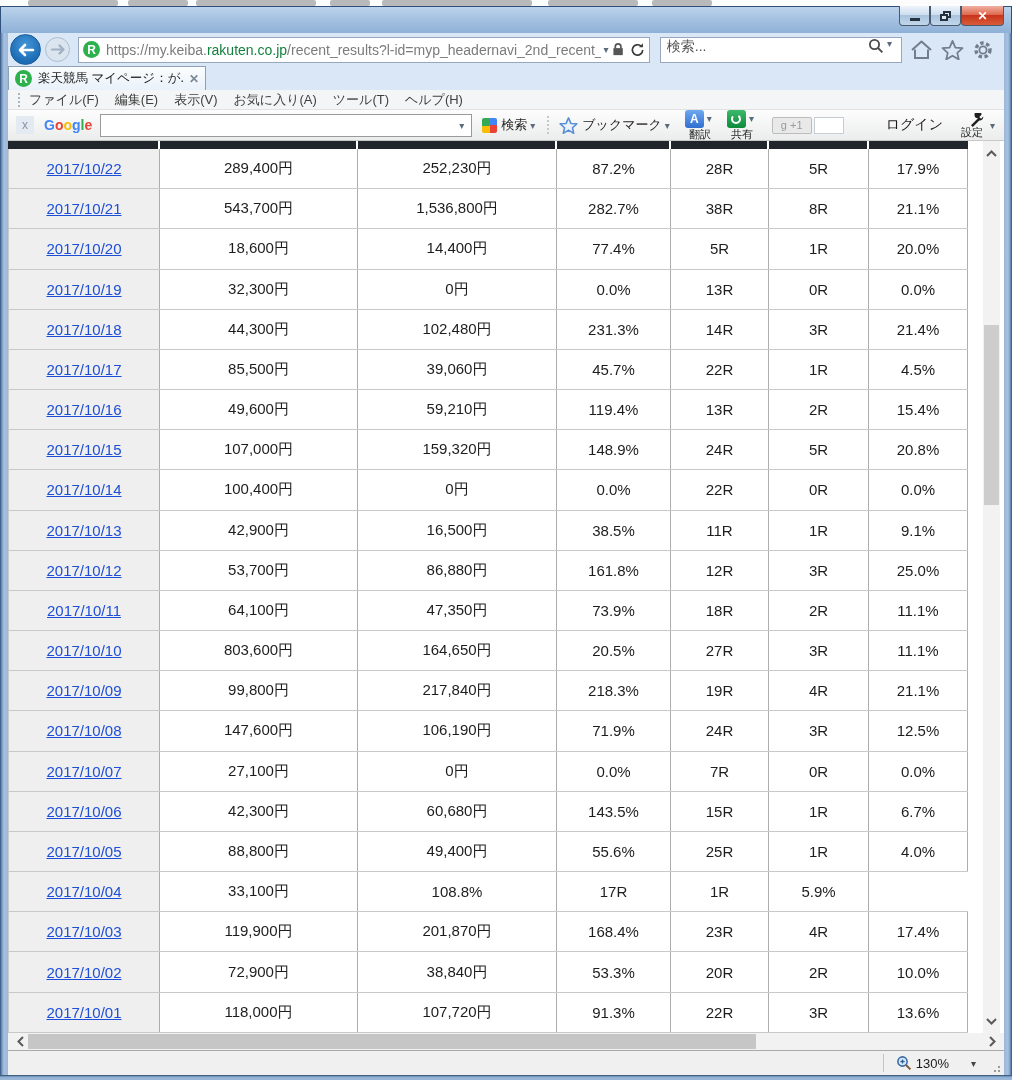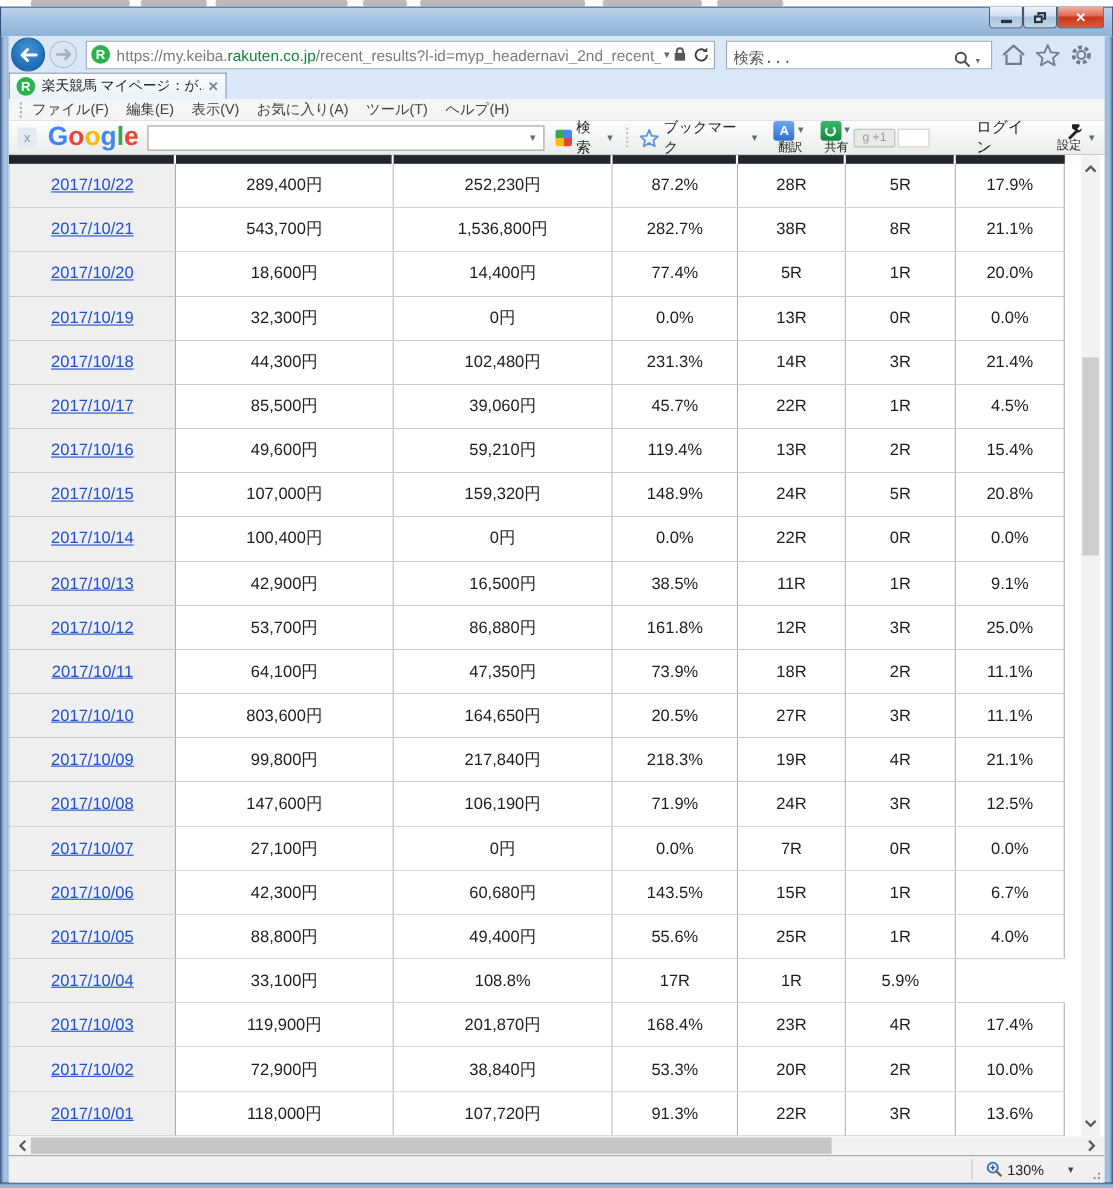--- a/index.html
+++ b/index.html
@@ -40,21 +40,21 @@
   #fwd-btn { width:25px; height:25px; border-radius:50%; margin-left:4px; background:#dbe5f0;
     border:1px solid #aebdcd; display:flex; align-items:center; justify-content:center; flex:0 0 auto; }
   #url-field { margin-left:8px; width:586px; height:26px; background:#fff; border:1px solid #97a8bc;
     display:flex; align-items:center; padding:0 4px; font-size:14px; overflow:hidden; }
   #url-favicon, #tab-favicon { width:17px; height:17px; border-radius:50%; background:#2bb24c; color:#fff;
     font-size:12px; font-weight:bold; display:flex; align-items:center; justify-content:center; flex:0 0 auto; }
   #url-text { margin-left:6px; white-space:nowrap; overflow:hidden; flex:1 1 auto; color:#7b7b7b; }
   #url-text .domain { color:#15803d; }
   .dd-arrow { color:#5a6b7d; font-size:10px; padding:0 3px; flex:0 0 auto; }
   #search-field { margin-left:10px; width:248px; height:26px; background:#fff; border:1px solid #97a8bc;
-    display:flex; align-items:flex-end; padding:0 6px;font-family:Liberation Mono, monospace; }
+    display:flex; align-items:flex-start; padding:0 6px; }
   #search-field input { border:none; outline:none; flex:1 1 auto; font-size:14px; font-family:inherit; color:#333; min-width:0; }
   #search-field input::placeholder { color:#555; }
   .nav-icon { margin-left:8px; flex:0 0 auto; }
 
   
   #tabrow { left:8px; top:66px; width:996px; height:24px; background:#d9e7f6; }
   #tab { position:absolute; left:0; top:0; width:198px; height:24px;
     background:linear-gradient(#fbfdfe,#e9f1fa); border:1px solid #8ca0b8; border-bottom:none;
     display:flex; align-items:center; padding:0 6px; }
   #tab-title { margin-left:6px; font-size:12.5px; color:#1a1a1a; white-space:nowrap; overflow:hidden; flex:1 1 auto; }
@@ -65,21 +65,21 @@
     border-bottom:1px solid #e2e2e2; }
   .grip { width:3px; height:14px; margin-left:10px; border-left:2px dotted #aab4bf; flex:0 0 auto; }
   .menu-item { font-size:13px; color:#404040; padding:0 8px; }
 
   
   #gbar { left:8px; top:110px; width:996px; height:31px;
     background:linear-gradient(#fdfdfd,#ebecec); border-bottom:1px solid #c9c9c9;
     display:flex; align-items:center; }
   #gbar-close { margin-left:8px; width:18px; height:18px; background:#e4eaf2; color:#8895a6;
     font-size:12px; display:flex; align-items:center; justify-content:center; }
-  #g-logo { margin-left:10px; font-size:24px; font-weight:bold; letter-spacing:0; }
+  #g-logo { margin-left:10px; font-size:14px; font-weight:bold; letter-spacing:0; }
   #g-input-wrap { margin-left:8px; width:372px; height:23px; border:1px solid #9a9a9a; background:#fff;
     display:flex; align-items:center; padding:0 4px; }
   #g-input-wrap input { border:none; outline:none; flex:1 1 auto; font-size:13px; font-family:inherit; min-width:0; }
   .g-quad { width:15px; height:15px; border-radius:2px; flex:0 0 auto; margin-left:10px;
     background:conic-gradient(#4285f4 0 25%, #ea4335 25% 50%, #fbbc05 50% 75%, #34a853 75% 100%); }
   .tool-label { font-size:13px; color:#222; margin-left:4px; }
   .dot-sep { width:2px; height:18px; border-left:2px dotted #c3c9d0; margin-left:9px; flex:0 0 auto; }
   .stack-btn { display:flex; flex-direction:column; align-items:center; margin-left:12px; line-height:1; }
   .stack-btn .lbl { font-size:11px; color:#222; margin-top:1px; }
   .mini-icon { width:19px; height:18px; border-radius:3px; display:flex; align-items:center; justify-content:center;

